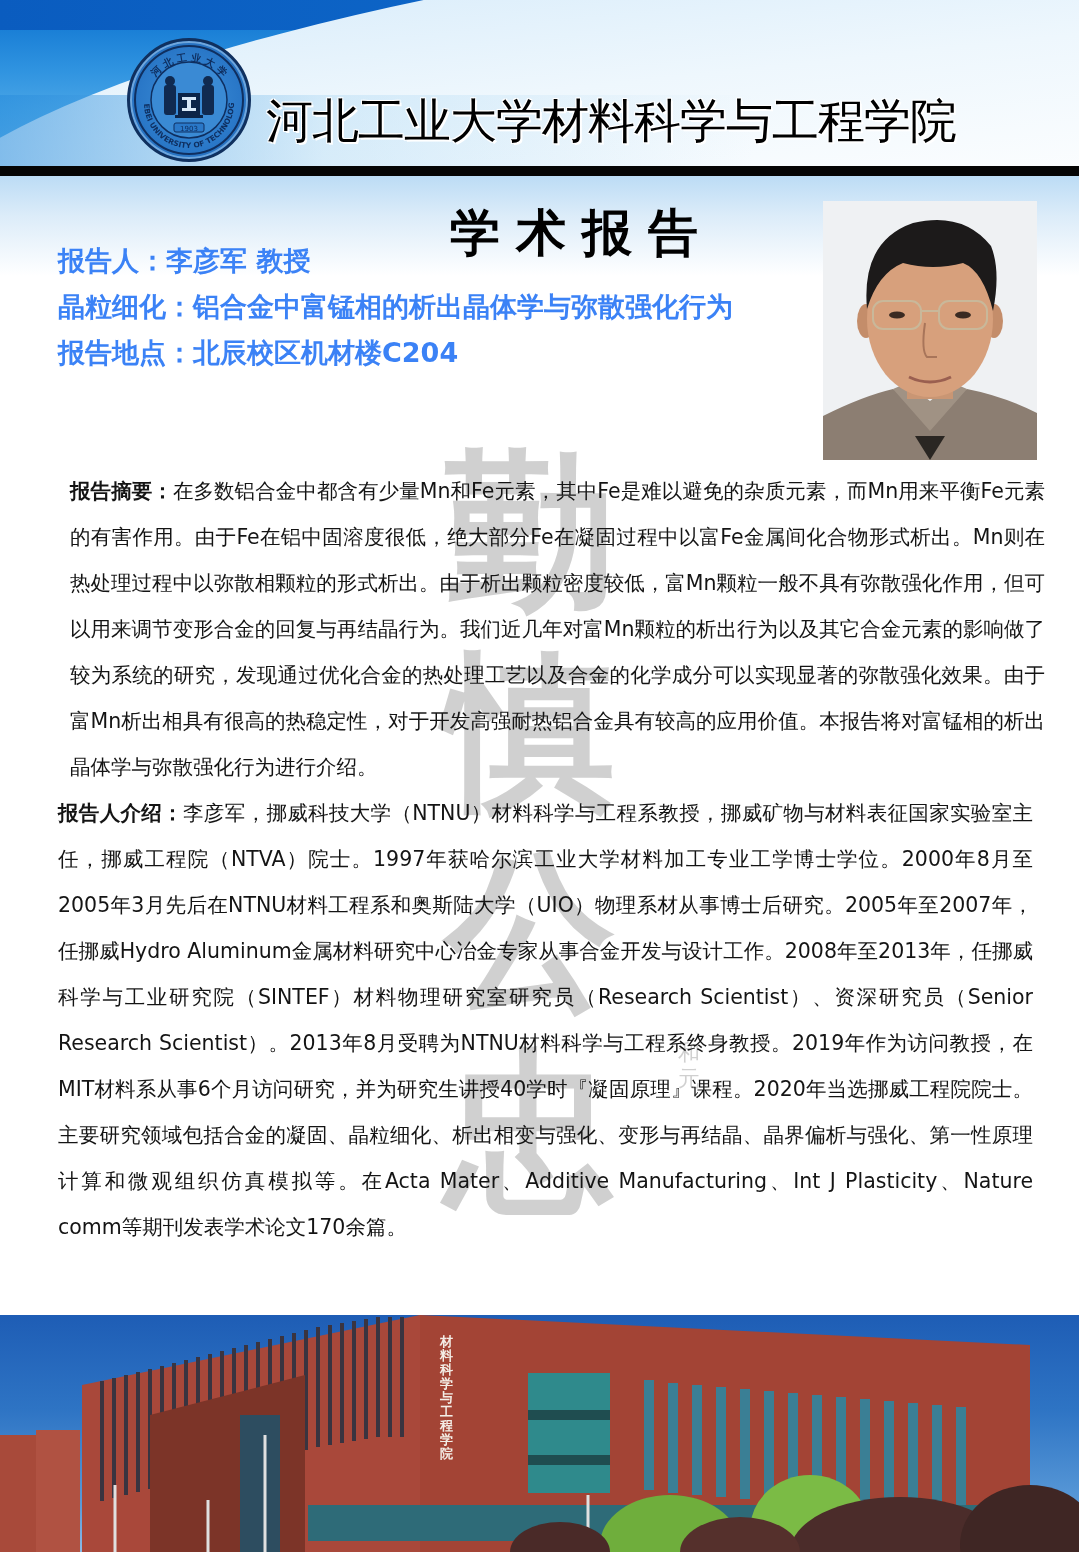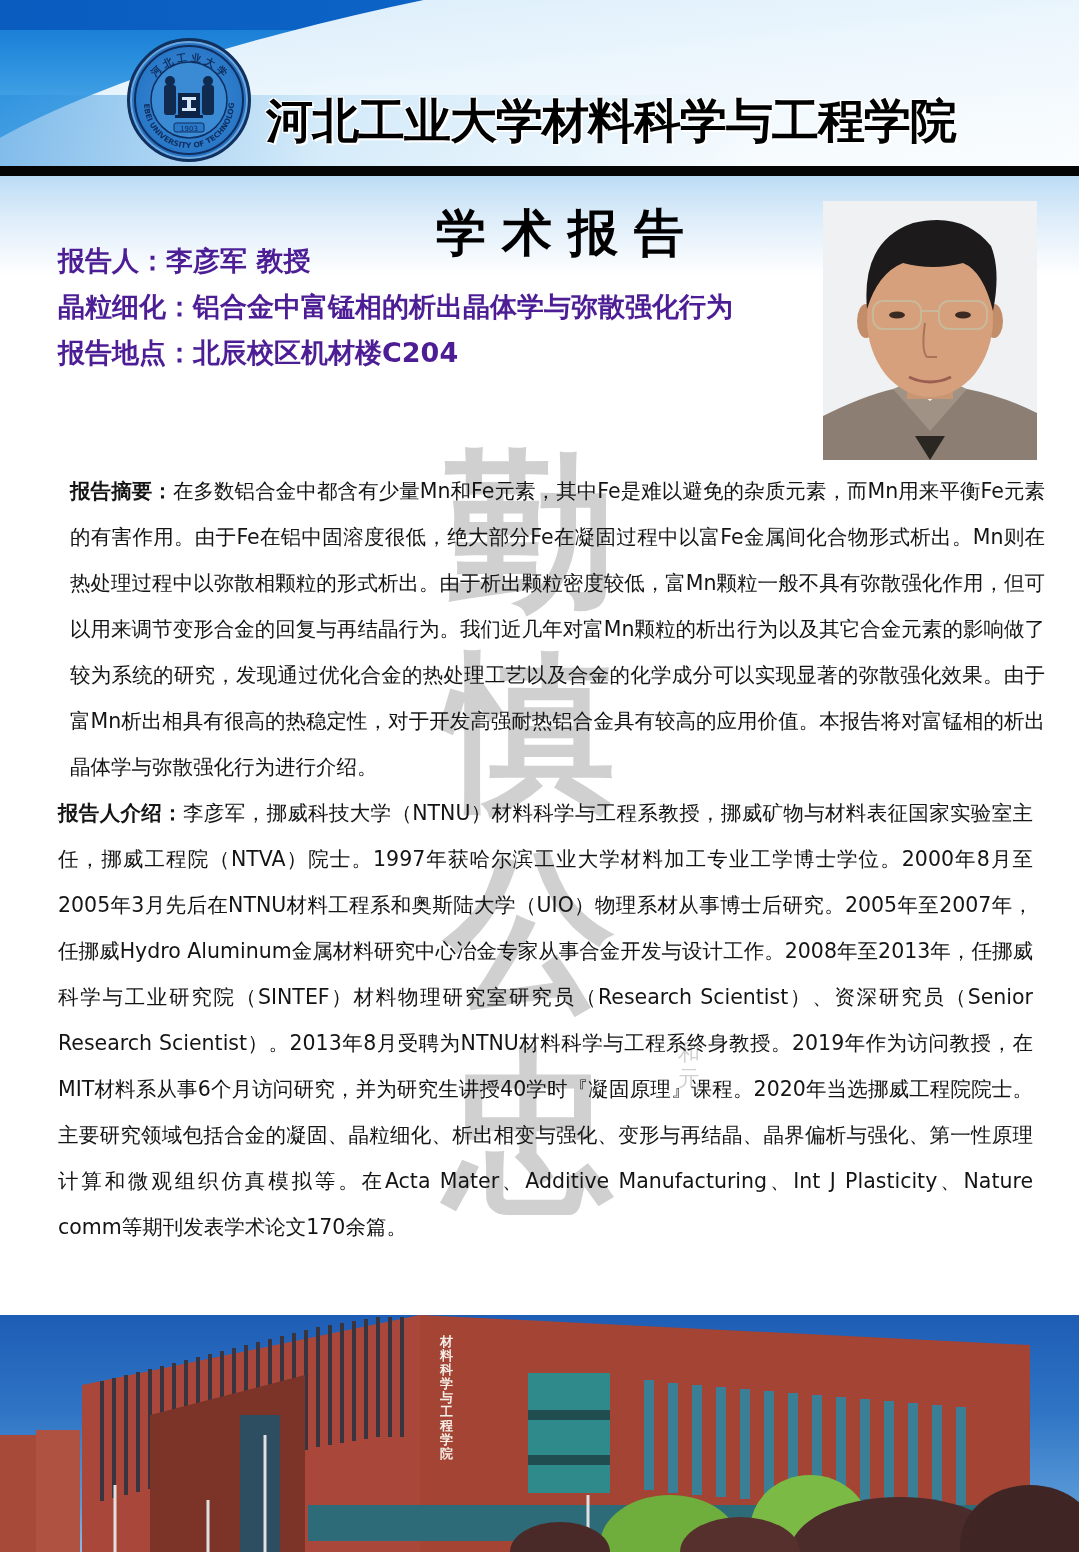--- a/index.html
+++ b/index.html
@@ -30,21 +30,21 @@
   .logo {
     position: absolute; left: 127px; top: 38px; width: 124px; height: 124px;
     border-radius: 50%;
     background: radial-gradient(circle, #3d8fd8 0%, #2a78c8 60%, #1e5fae 100%);
     border: 3px solid #10305e;
     box-shadow: 0 0 0 2px #6fa6dc inset;
   }
   .logo svg { position: absolute; left: 0; top: 0; }
   .school-title {
     position: absolute; left: 266px; top: 90px;
-    font-family: "DejaVu Sans", sans-serif; font-weight: bold;
+    font-family: "DejaVu Sans", sans-serif; font-weight: normal;
     font-size: 47px; letter-spacing: -1px; color: #000;
     text-shadow: 2px 2px 0 #fff, -1px -1px 0 #fff, 1px -1px 0 #fff, -1px 1px 0 #fff;
     white-space: nowrap;
   }
   .black-band {
     position: absolute; left: 0; top: 166px; width: 1079px; height: 10px; background: #050505;
   }
   .under-band {
     position: absolute; left: 0; top: 176px; width: 1079px; height: 100px;
     background: linear-gradient(180deg, #bcdcf5 0%, #dcecf9 40%, #ffffff 100%);
@@ -58,28 +58,28 @@
     font-size: 170px; line-height: 200px; text-align: center;
   }
   .watermark-sign {
     position: absolute; left: 674px; top: 1040px; width: 30px;
     color: rgba(120,120,120,0.35); font-family: Liberation Sans, sans-serif;
     font-size: 22px; line-height: 26px; text-align: center;
   }
 
   
   .report-title {
-    position: absolute; left: 436px; top: 200px;
+    position: absolute; left: 450px; top: 200px;
     font-family: "DejaVu Sans", sans-serif; font-weight: bold;
     font-size: 50px; letter-spacing: 16px; color: #000; white-space: nowrap;
   }
   .info { position: absolute; left: 58px; top: 238px; width: 760px; }
   .info-row {
     font-family: "DejaVu Sans", sans-serif; font-weight: bold;
-    font-size: 27px; line-height: 46px; color: #4c1d95; white-space: nowrap;
+    font-size: 27px; line-height: 46px; color: #3b82f6; white-space: nowrap;
   }
   .portrait {
     position: absolute; left: 823px; top: 201px; width: 214px; height: 259px;
     background: #eef0f2; overflow: hidden;
   }
 
   
   .para {
     position: absolute; left: 58px; width: 975px;
     font-family: "DejaVu Sans", sans-serif; font-size: 20.5px;

